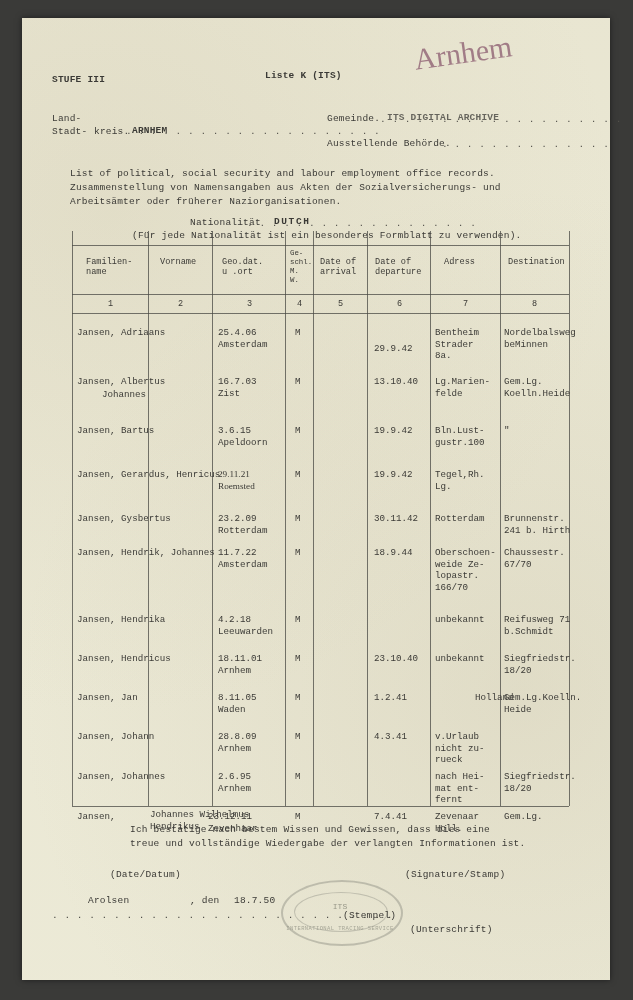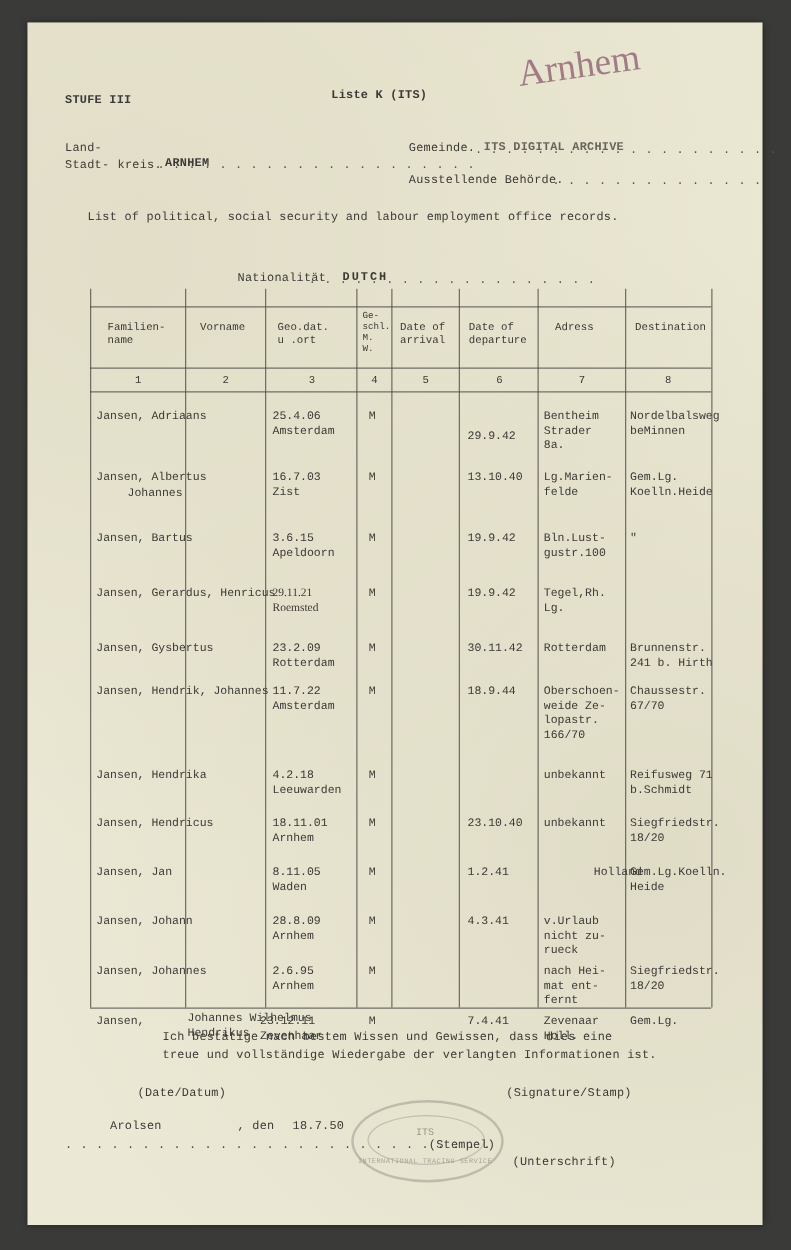--- a/index.html
+++ b/index.html
@@ -81,24 +81,27 @@
   <div class="t dots" style="left:104px;top:108px;color:#55534d;">. . . . . . . . . . . . . . . . . . . . .</div>
 
   <div class="t" style="left:305px;top:95px;">Gemeinde.</div>
   <div class="t tb" style="left:365px;top:94px;opacity:.75;">ITS DIGITAL ARCHIVE</div>
   <div class="t dots" style="left:358px;top:96px;color:#55534d;">. . . . . . . . . . . . . . . . . . . .</div>
 
   <div class="t" style="left:305px;top:120px;">Ausstellende Behörde.</div>
   <div class="t dots" style="left:420px;top:121px;color:#55534d;">. . . . . . . . . . . . . .</div>
 
   <div class="t" style="left:48px;top:150px;">List of political, social security and labour employment office records.</div>
+  <div class="t" style="left:48px;top:164px;">Zusammenstellung von Namensangaben aus Akten der Sozialversicherungs- und</div>
+  <div class="t" style="left:48px;top:178px;">Arbeitsämter oder früherer Naziorganisationen.</div>
 
   <div class="t" style="left:168px;top:199px;">Nationalität</div>
   <div class="t dots" style="left:225px;top:200px;color:#55534d;">. . . . . . . . . . . . . . . . . . .</div>
   <div class="t tb" style="left:252px;top:198px;letter-spacing:1.6px;">DUTCH</div>
+  <div class="t" style="left:110px;top:212px;">(Für jede Nationalität ist ein besonderes Formblatt zu verwenden).</div>
 
   <div class="table">
 
     <div class="hline" style="top:14px;"></div>
     <div class="hline" style="top:63px;"></div>
     <div class="hline" style="top:82px;"></div>
     <div class="hline" style="top:575px;"></div>
 
     <div class="vline" style="left:0px;"></div>
     <div class="vline" style="left:76px;"></div>

